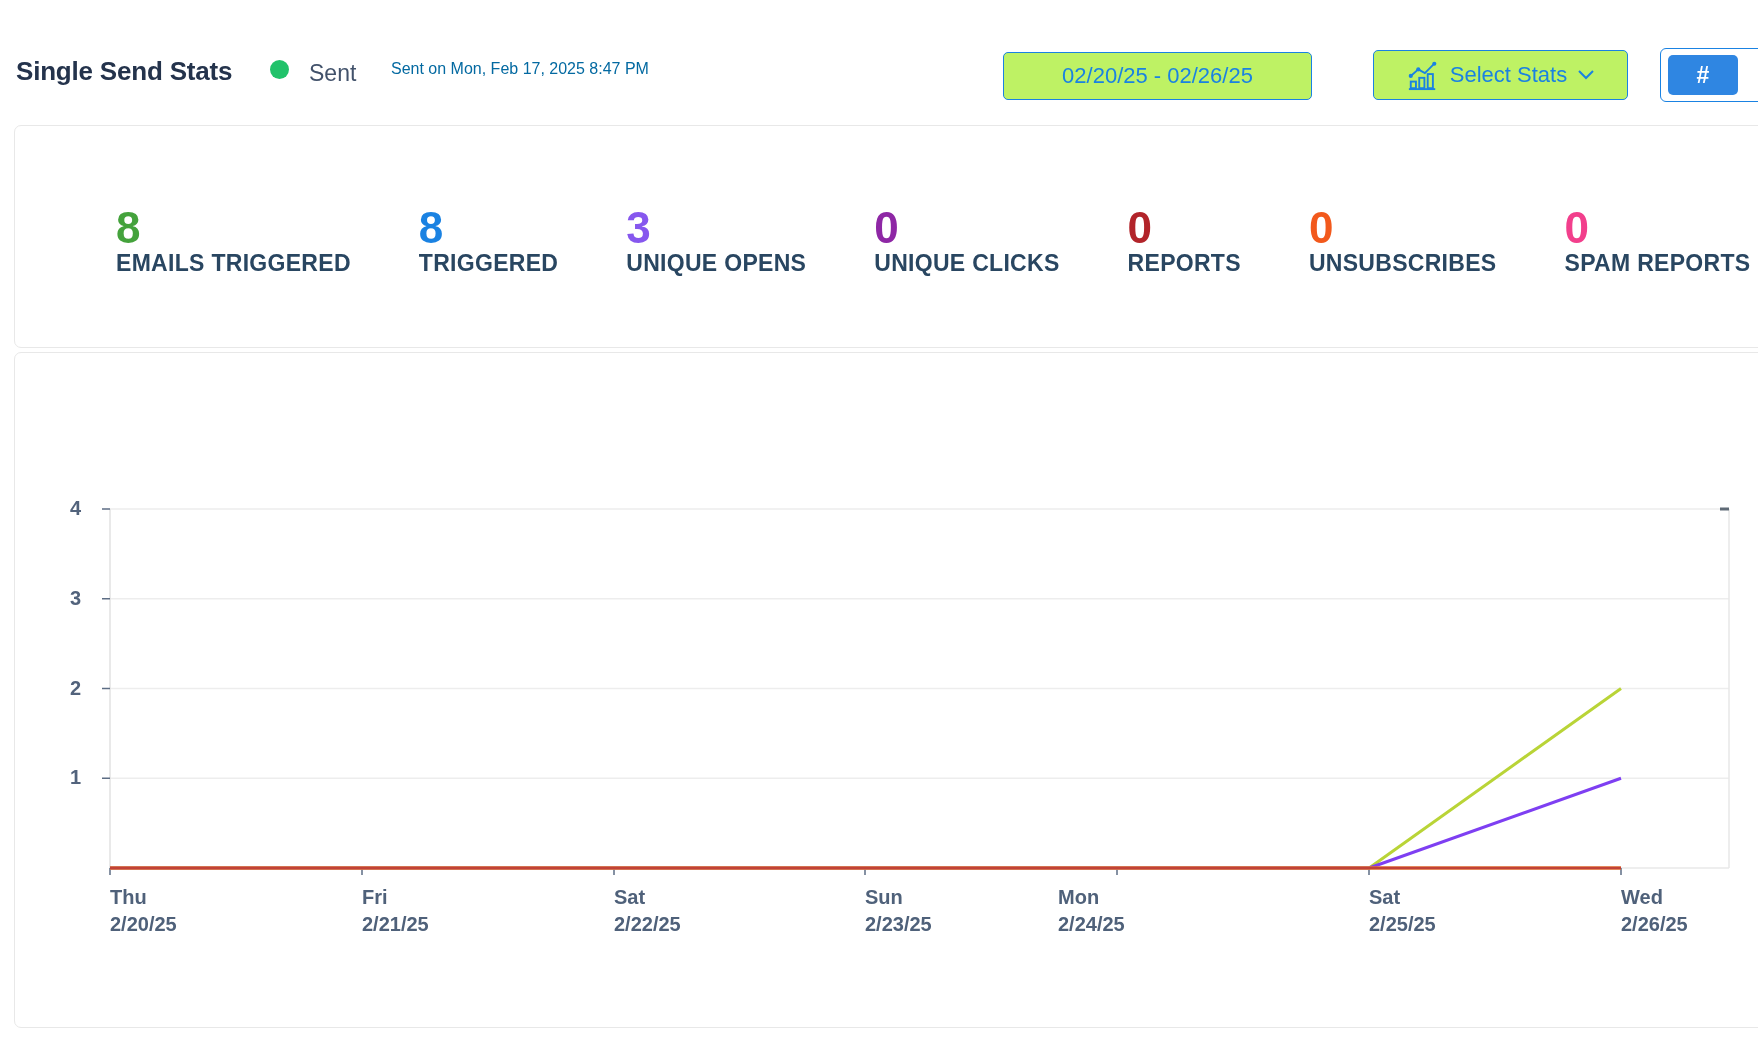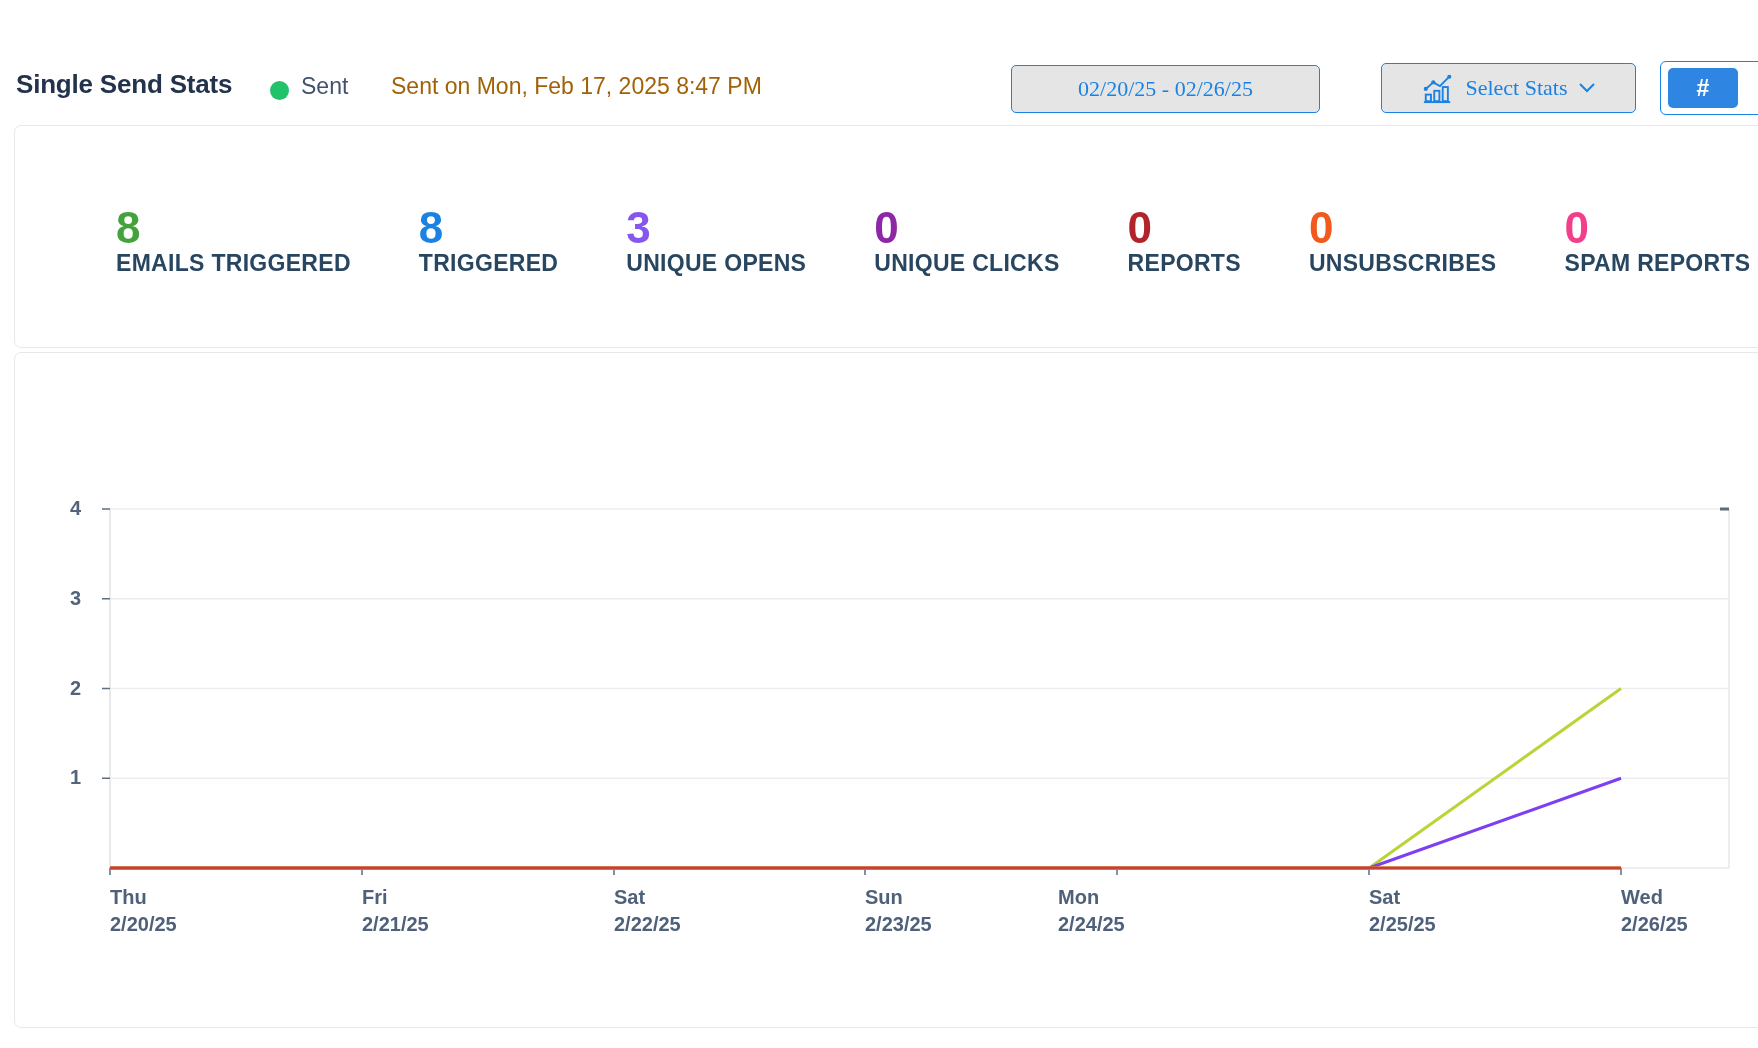--- a/index.html
+++ b/index.html
@@ -1,29 +1,29 @@
 <!DOCTYPE html>
 <html><head>
 <meta charset="utf-8">
 <style>
   * { margin:0; padding:0; box-sizing:border-box; }
   html,body { width:1758px; height:1048px; background:#ffffff; overflow:hidden;
               font-family:"Liberation Sans", sans-serif; position:relative; }
 
   
-  .page-header { position:absolute; left:0; top:16px; width:1694px; height:115px; }
+  .page-header { position:absolute; left:0; top:3px; width:1694px; height:115px; }
   .page-title { position:absolute; left:16px; top:53px; font-size:26px; font-weight:700;
                 color:#24334c; letter-spacing:-0.2px; }
-  .status-wrap { position:absolute; left:270px; top:57px; display:flex; align-items:flex-end; gap:12px; }
+  .status-wrap { position:absolute; left:270px; top:57px; display:flex; align-items:flex-start; gap:20px; }
   .status-dot { width:19px; height:19px; border-radius:50%; background:#21c26a; }
   .status-label { font-size:23px; color:#42526b; }
-  .sent-on { position:absolute; left:391px; top:57px; font-size:23px; color:#a16207; }
+  .sent-on { position:absolute; left:391px; top:57px; font-size:16px; color:#0369a1; }
 
-  .btn { background:#e5e5e5; border:1.5px solid #1a82e2; color:#1a82e2; cursor:pointer;
-         font-family:Liberation Serif, serif;margin-left:8px; }
+  .btn { background:#bef264; border:1.5px solid #1a82e2; color:#1a82e2; cursor:pointer;
+         font-family:Liberation Sans, sans-serif; }
   .date-range-btn { position:absolute; left:1003px; top:49px; width:309px; height:48px;
                     border-radius:5px; font-size:22px; }
   .select-stats-btn { position:absolute; left:1373px; top:47px; width:255px; height:50px;
                       border-radius:5px; font-size:22px; display:flex; align-items:center;
                       justify-content:center; gap:11px; }
   .toggle-wrap { position:absolute; left:1660px; top:45px; width:120px; height:54px;
                  border:1.5px solid #1a82e2; border-radius:6px; background:#fff;
                  display:flex; align-items:center; padding-left:7px; }
   .hash-btn { width:70px; height:40px; border:none; border-radius:5px; background:#2f86e2;
               color:#ffffff; font-size:23px; font-weight:700; }

